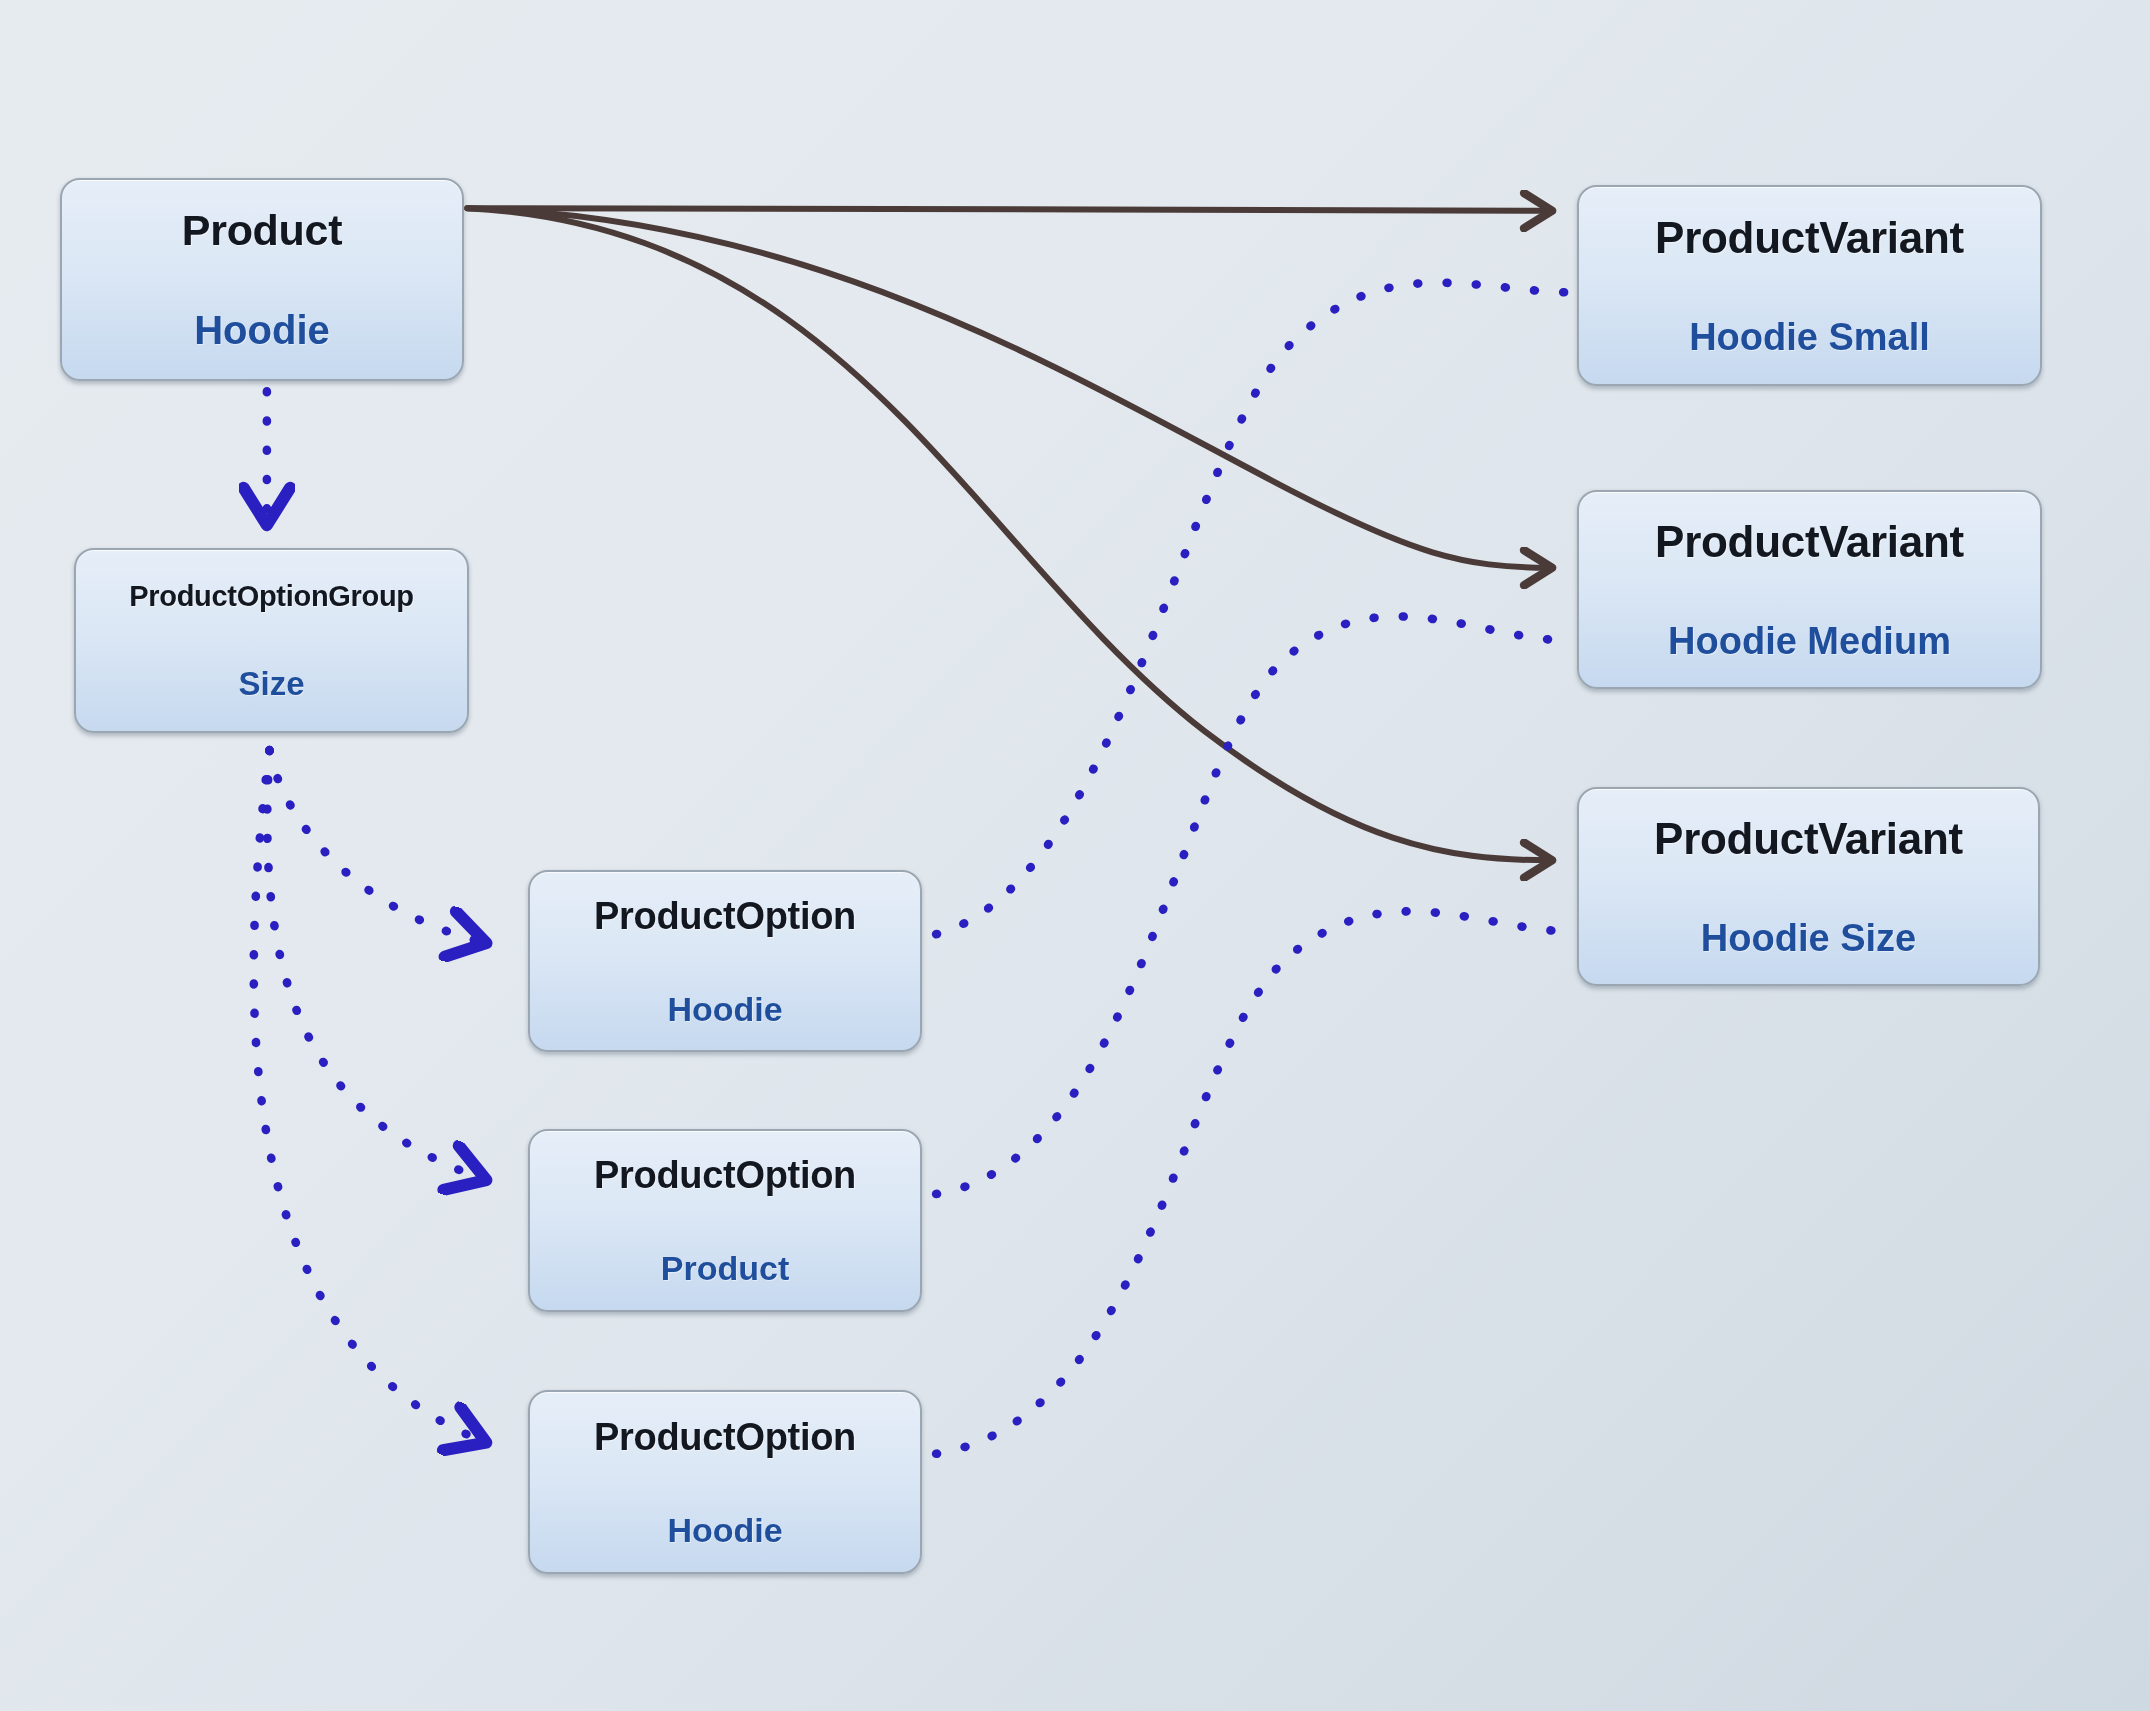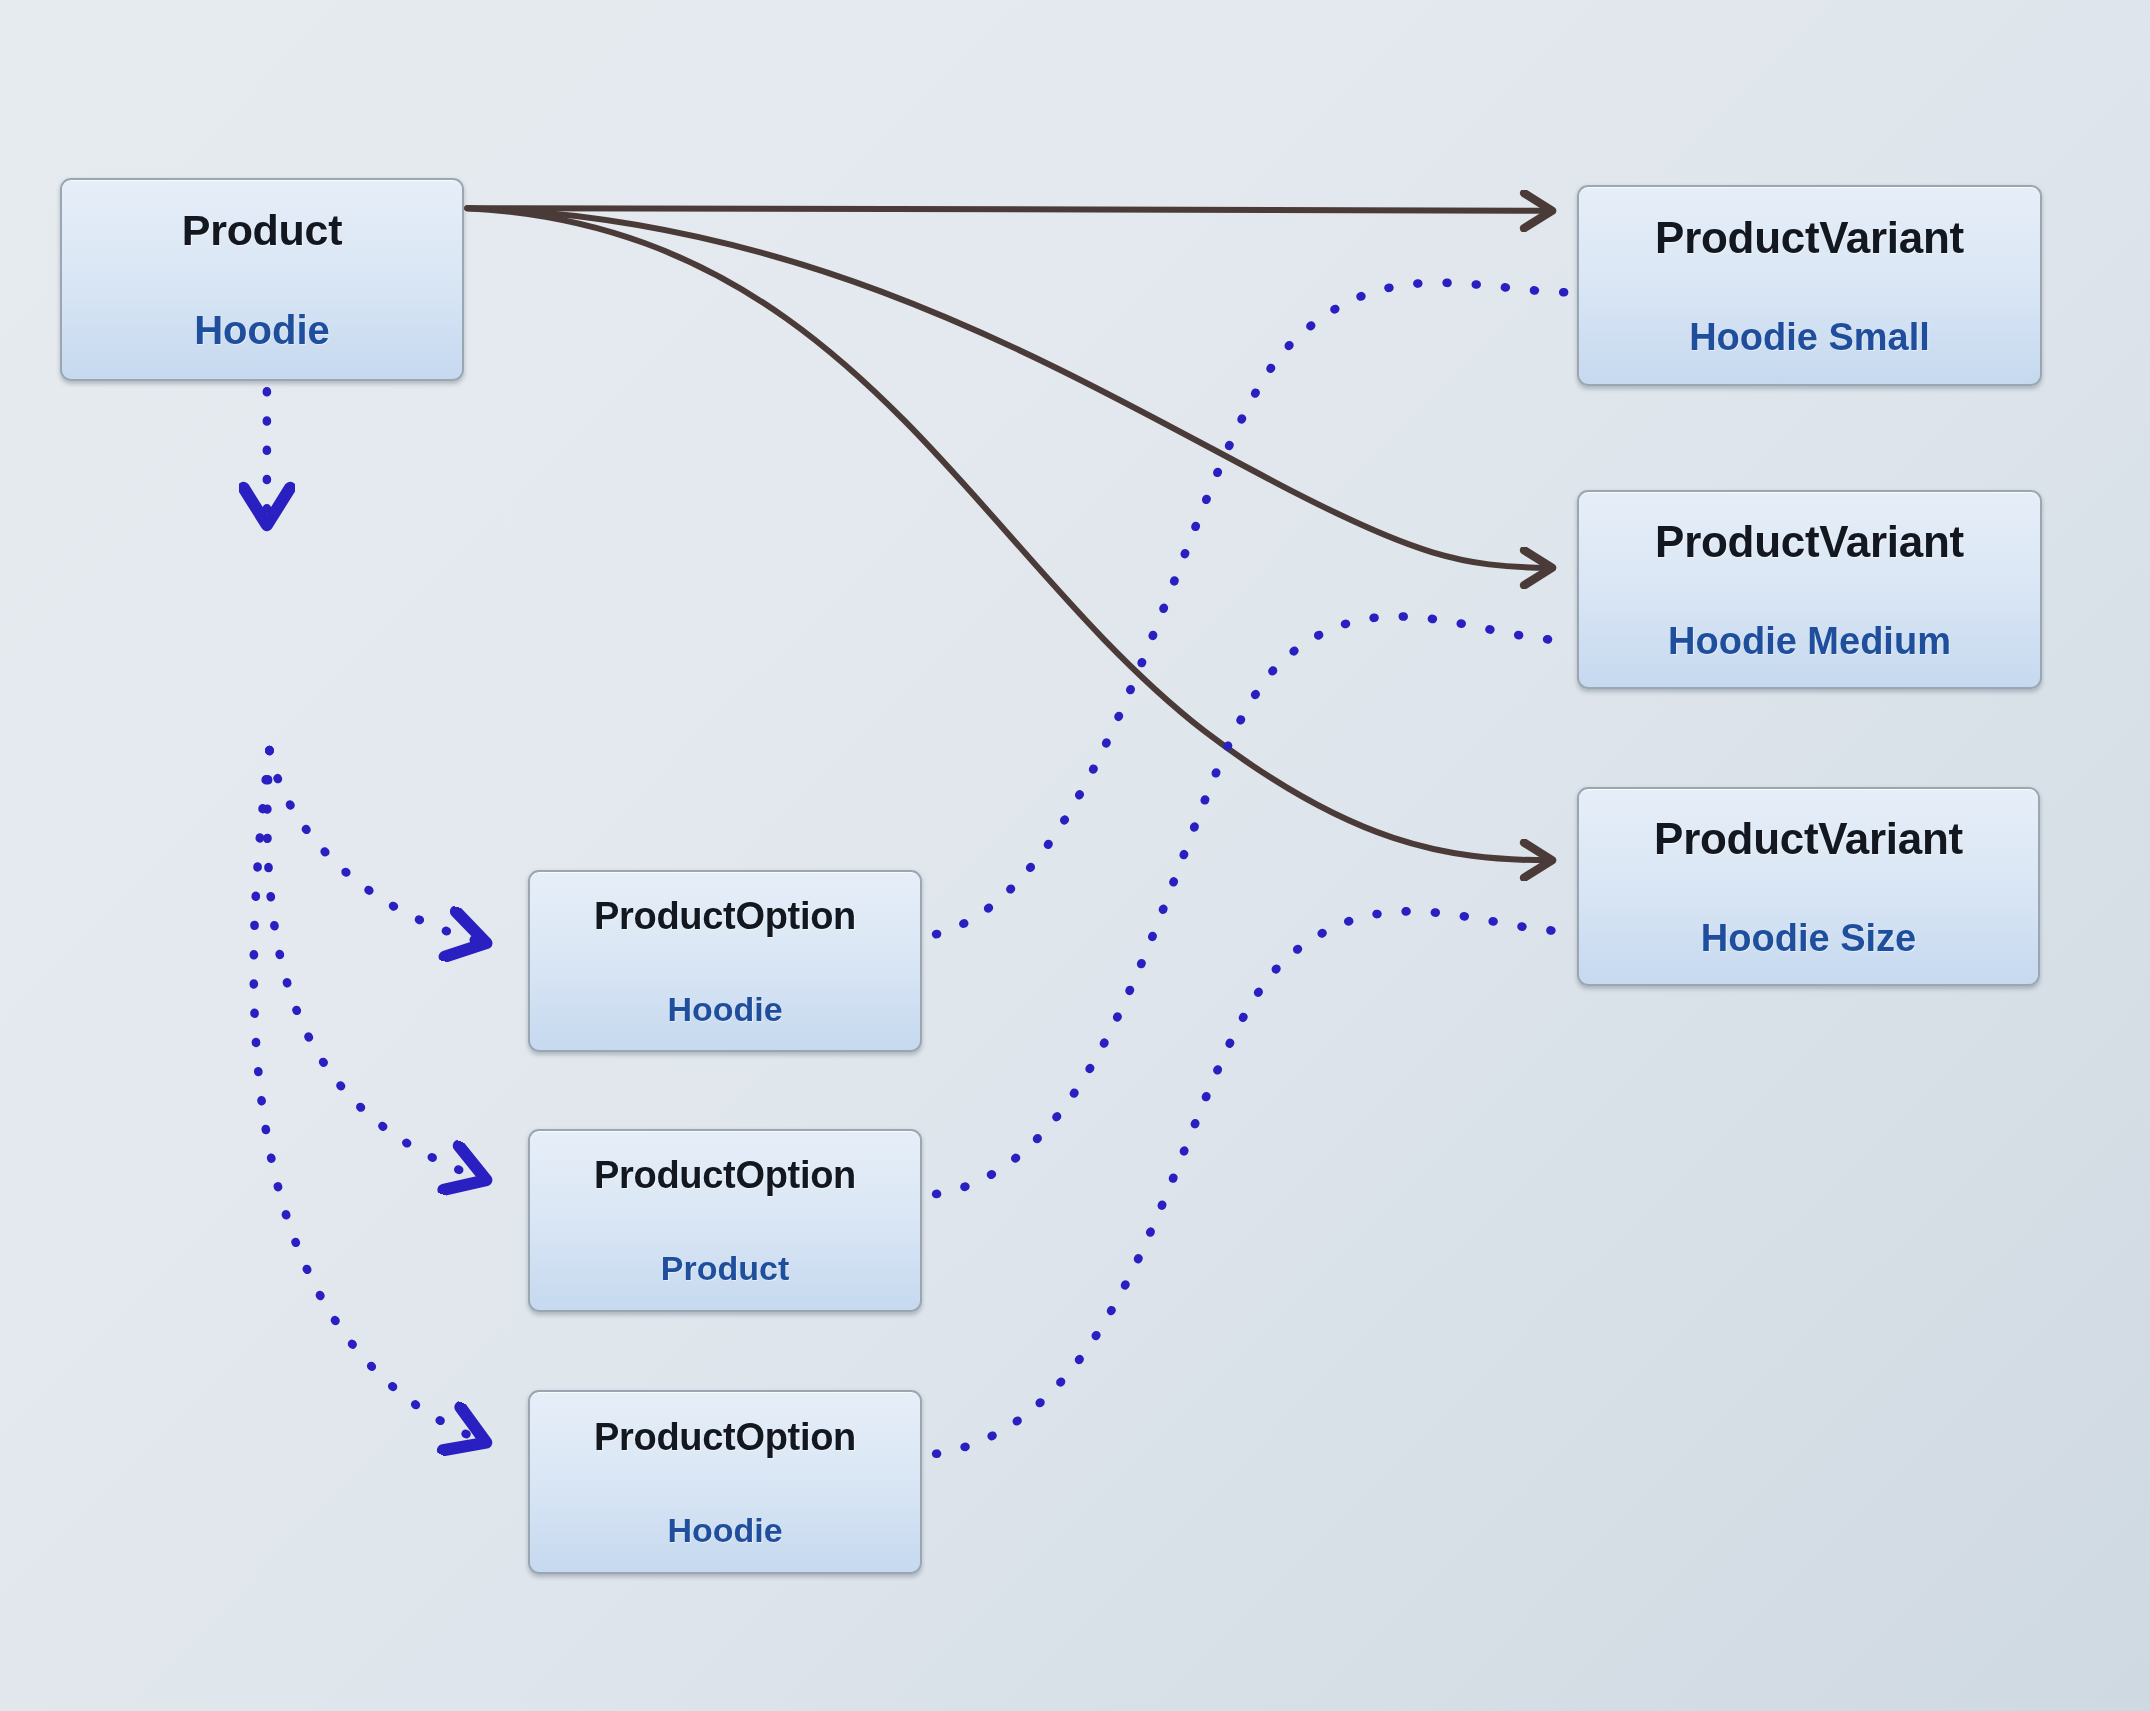--- a/index.html
+++ b/index.html
@@ -21,21 +21,21 @@
   svg.edges {
     position: absolute;
     left: 0; top: 0;
     width: 2151px;
     height: 1711px;
     pointer-events: none;
   }
   .node {
     position: absolute;
     box-sizing: border-box;
-    border-radius: 11px;
+    border-radius: 20px;
     border: 2.6px solid #9aa7b2;
     background: linear-gradient(180deg, #e6eef8 0%, #dbe7f5 45%, #c6d9ef 100%);
     box-shadow: 0 2.6px 4.3px rgba(80,95,110,0.35), inset 0 0.9px 0 rgba(255,255,255,0.75);
     display: flex;
     flex-direction: column;
     align-items: center;
     justify-content: center;
   }
   .node .type {
     color: #13171f;
@@ -121,20 +121,24 @@
     <g>
       <path d="M 1088,1690 C 1340,1650 1370,1220 1500,1110 C 1615,1015 1725,1083 1830,1083" fill="none" stroke="#2a1fc0" stroke-width="10" stroke-linecap="round" stroke-dasharray="1 33"></path>
     </g>
   </svg>
 
   <div class="node" id="n-product">
     <div class="type">Product</div>
     <div class="val">Hoodie</div>
   </div>
 
+  <div class="node" id="n-pog">
+    <div class="type">ProductOptionGroup</div>
+    <div class="val">Size</div>
+  </div>
 
   <div class="node optnode" id="n-opt-small">
     <div class="type">ProductOption</div>
     <div class="val">Hoodie</div>
   </div>
 
   <div class="node optnode" id="n-opt-medium">
     <div class="type">ProductOption</div>
     <div class="val">Product</div>
   </div>

